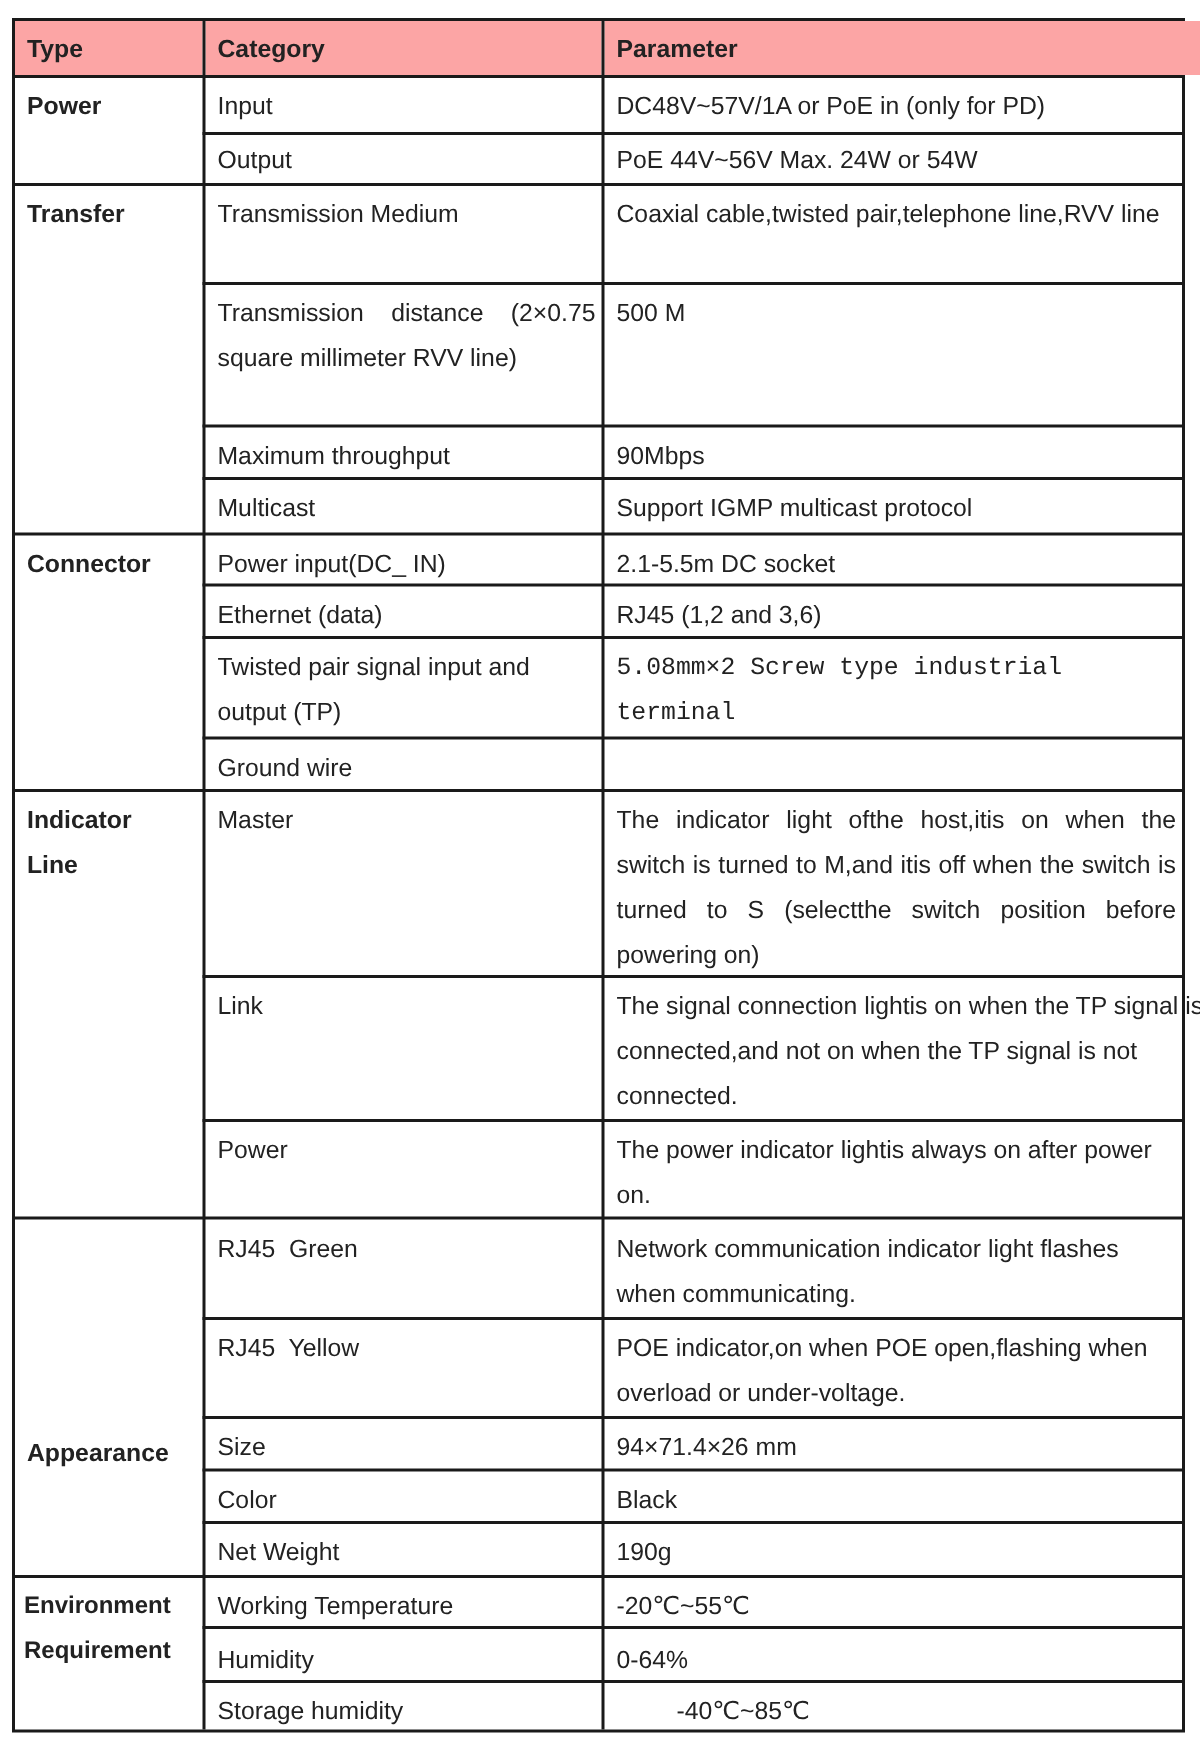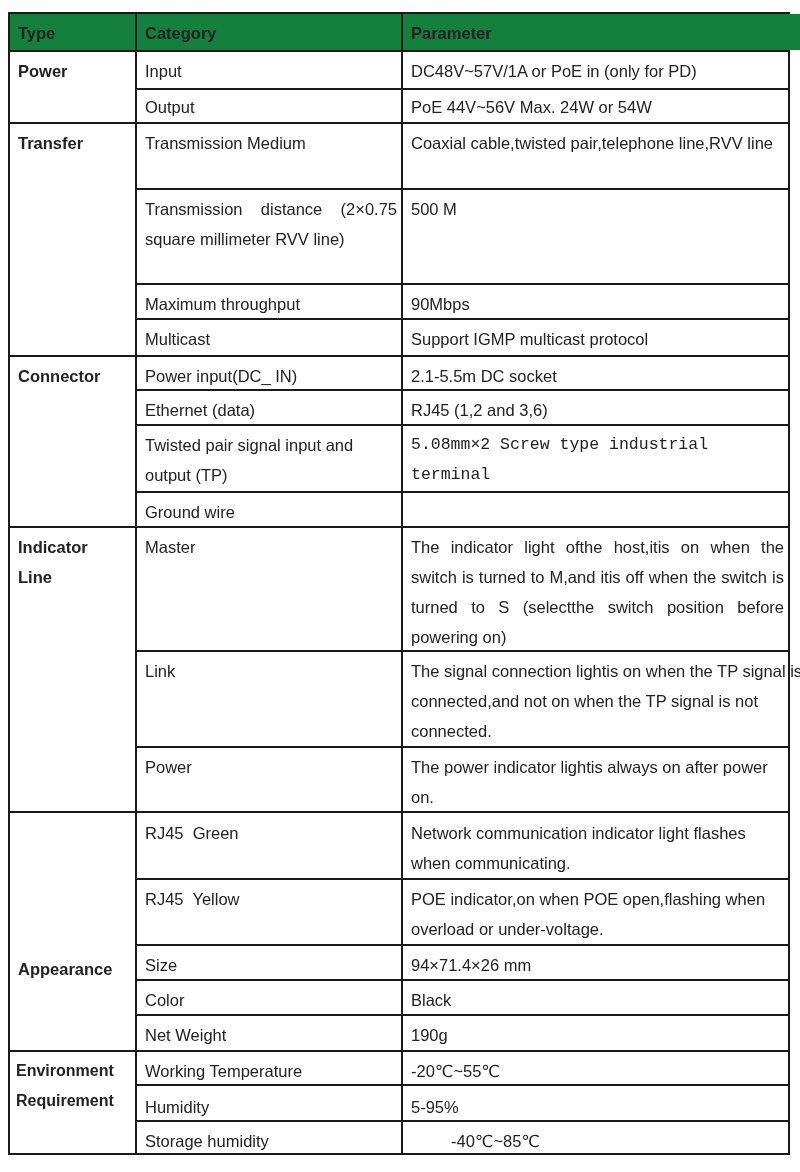--- a/index.html
+++ b/index.html
@@ -2,21 +2,21 @@
 <html><head>
 <meta charset="utf-8">
 <style>
   html, body { margin: 0; padding: 0; background: #ffffff; }
   body { width: 800px; height: 1172px; position: relative; overflow: hidden;
          font-family: "Liberation Sans", "DejaVu Sans", sans-serif; color: #222222; }
   .spec-table { position: absolute; left: 8px; top: 12px; width: 782px; height: 1143px;
                 border: 2px solid #1a1a1a; box-sizing: border-box; }
   .cell { position: absolute; box-sizing: border-box; font-size: 16.5px; line-height: 30px;
           padding: 4px 8px 0 8px; }
-  .hdr { background: #15803d; font-weight: bold; }
+  .hdr { background: #fca5a5; font-weight: bold; }
   .type-cell { font-weight: bold; }
   .just { text-align: justify; text-align-last: left; }
   .vline { position: absolute; top: 0; bottom: 0; width: 2px; background: #1a1a1a; }
   .hline { position: absolute; height: 2px; background: #1a1a1a; }
 </style>
 </head>
 <body>
 
 <div class="spec-table">
 
@@ -90,17 +90,17 @@
   <div class="hline" style="left:125px;right:0;top:1000px;"></div>
   <div class="cell" style="left:127px;top:1002px;width:264px;">Net Weight</div>
   <div class="cell" style="left:393px;top:1002px;width:385px;">190g</div>
   <div class="hline" style="left:0;right:0;top:1036px;"></div>
 
   <div class="cell type-cell" style="left:0;top:1038px;width:125px;padding-left:6px;padding-right:14px;font-size:16px;">Environment Requirement</div>
   <div class="cell" style="left:127px;top:1038px;width:264px;">Working Temperature</div>
   <div class="cell" style="left:393px;top:1038px;width:385px;">-20℃~55℃</div>
   <div class="hline" style="left:125px;right:0;top:1070px;"></div>
   <div class="cell" style="left:127px;top:1074px;width:264px;">Humidity</div>
-  <div class="cell" style="left:393px;top:1074px;width:385px;">5-95%</div>
+  <div class="cell" style="left:393px;top:1074px;width:385px;">0-64%</div>
   <div class="hline" style="left:125px;right:0;top:1106px;"></div>
   <div class="cell" style="left:127px;top:1108px;width:264px;">Storage humidity</div>
   <div class="cell" style="left:393px;top:1108px;width:313px;padding-left:48px;">-40℃~85℃</div>
 </div>
 
 </body></html>

